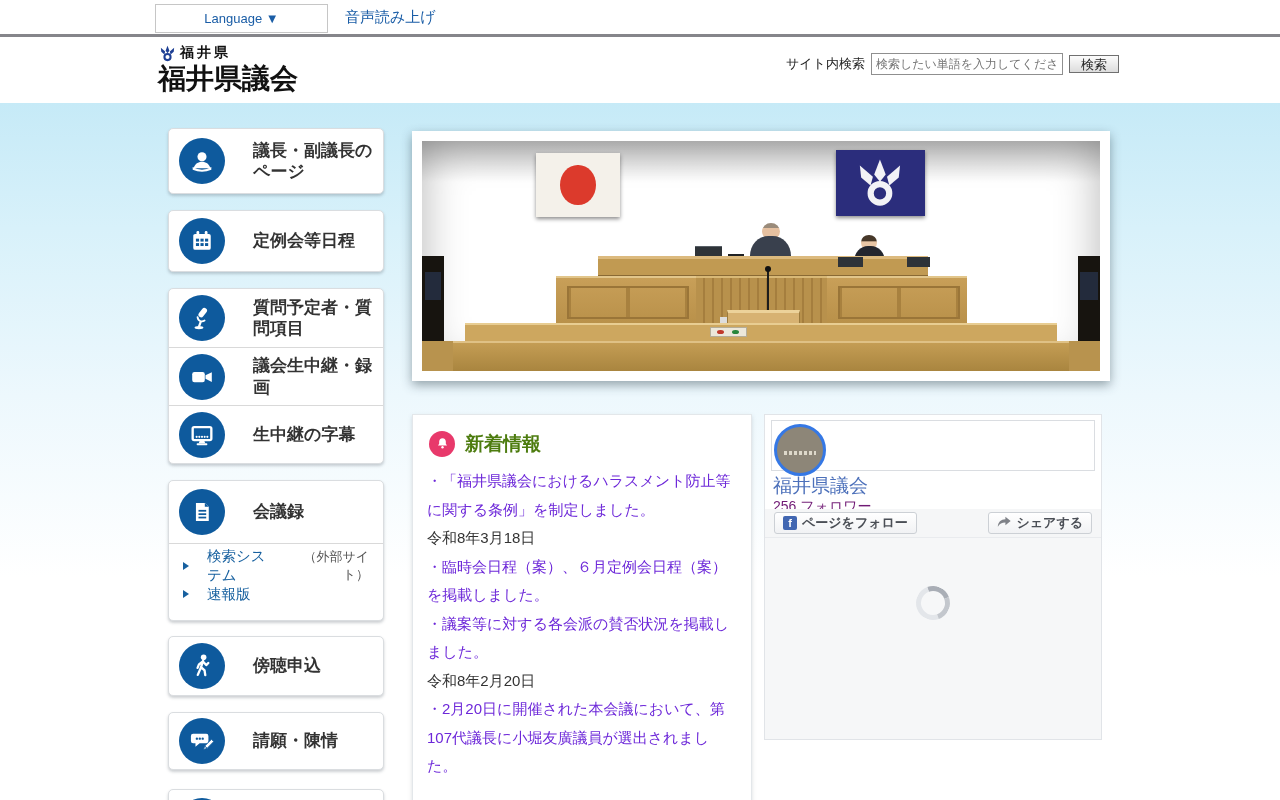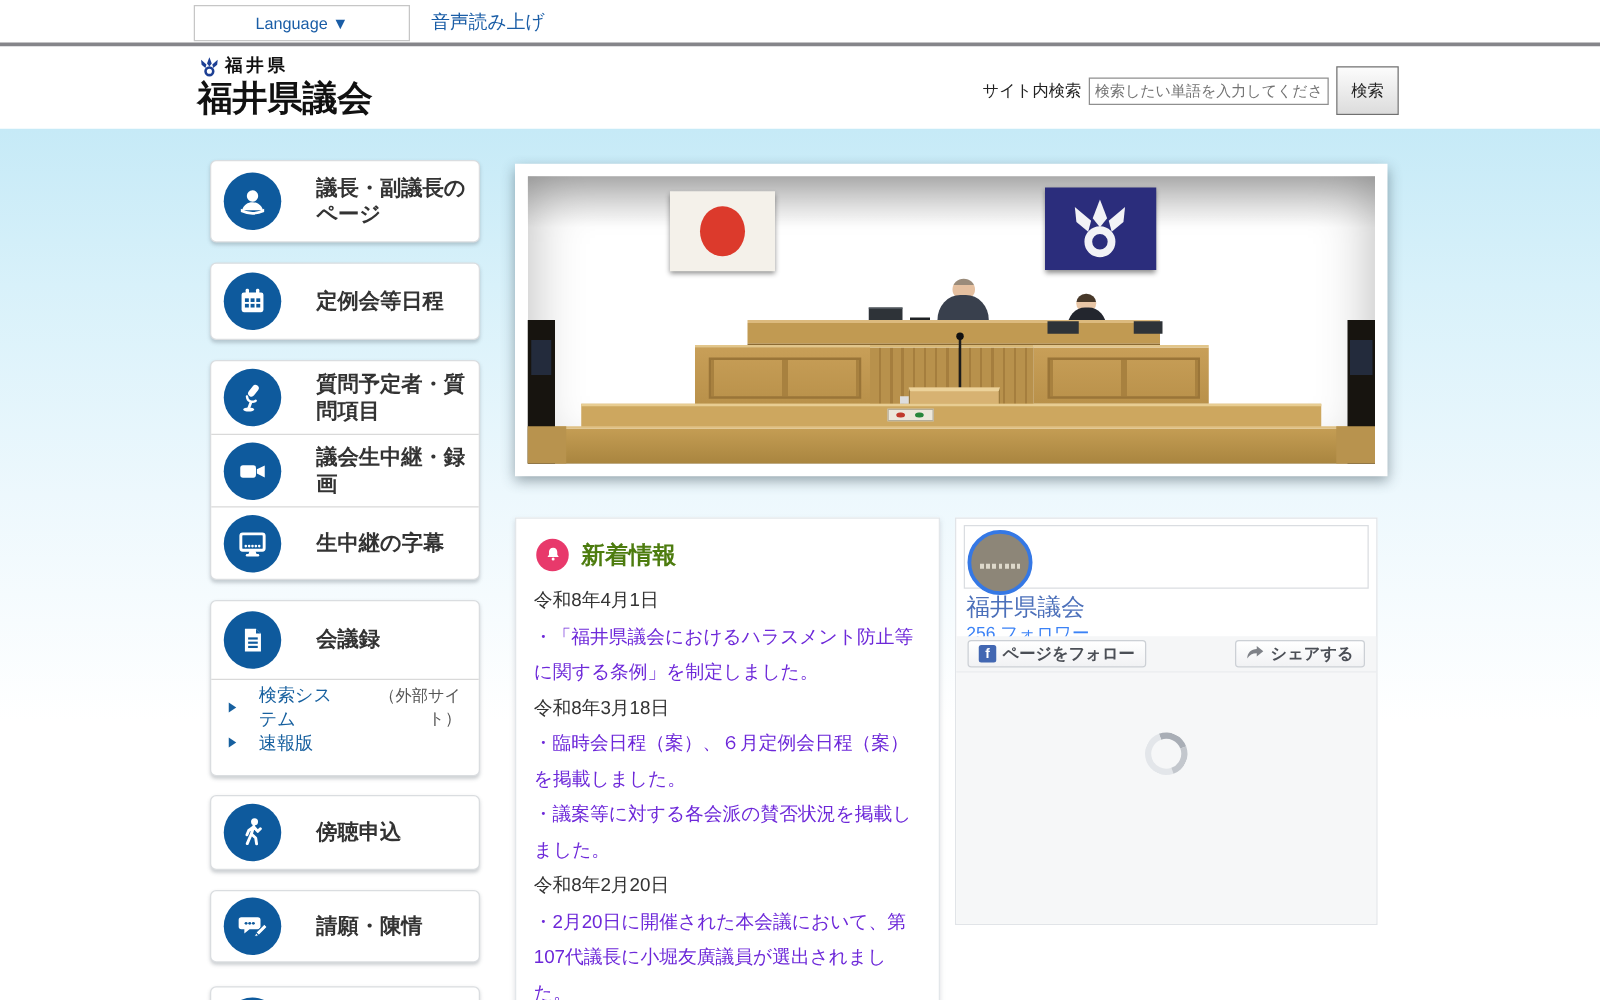--- a/index.html
+++ b/index.html
@@ -18,21 +18,21 @@
   
   .header { position:absolute; left:0; top:40px; width:1280px; height:63px; background:#fff; }
   .logo-line { position:absolute; left:159px; top:4px; display:flex; align-items:center; gap:4px; cursor:pointer;text-align:right; }
   .logo-line .emblem { width:17px; height:17px; }
   .pref-name { font-size:14px; font-weight:bold; color:#111; letter-spacing:3px; }
   .site-title { position:absolute; left:158px; top:20px; font-size:28px; font-weight:bold; color:#111; cursor:pointer; }
   .search-area { position:absolute; left:786px; top:13px; display:flex; align-items:center; gap:6px; }
   .search-label { font-size:13px; color:#222; }
   .search-input { width:192px; height:22px; border:1px solid #8f8f8f; font-size:12px; padding:1px 4px; color:#333; }
   .search-input::placeholder { color:#737373; }
-  .search-btn { height:39px; padding:0 11px; font-size:13px; color:#222; border:1px solid #707070;
+  .search-btn { height:18px; padding:0 11px; font-size:13px; color:#222; border:1px solid #707070;
     background:linear-gradient(#fcfcfc,#dcdcdc); cursor:pointer; }
 
   
   .content-bg { position:absolute; left:0; top:103px; width:1280px; height:697px;
     background:linear-gradient(180deg,#c6eaf7 0%,#d8f1fa 18%,#edf8fd 42%,#ffffff 68%,#ffffff 100%); }
 
   
   .side-card { position:absolute; left:168px; width:216px; background:#fff; border-radius:5px;
     border:1px solid #dadde0; box-shadow:0 2px 3px rgba(90,100,110,.3); cursor:pointer; }
   .side-row { display:flex; align-items:center; gap:28px; padding:6px 10px; }
@@ -107,21 +107,21 @@
   .nw.link { color:#6d28d9; cursor:pointer; }
 
   
   .fb-card { position:absolute; left:764px; top:414px; width:338px; height:326px; background:#fff; border:1px solid #e1e4e8; }
   .fb-cover { position:absolute; left:6px; top:5px; right:6px; height:51px; background:#fff; border:1px solid #dadde1; }
   .fb-avatar { position:absolute; left:9px; top:9px; width:52px; height:52px; border-radius:50%;
     border:3px solid #3578e5; background:#8d8678; overflow:hidden; }
   .fb-avatar::after { content:""; position:absolute; left:15%; top:52%; width:70%; height:9%;
     background:repeating-linear-gradient(90deg,#ddd8ca 0 3px,transparent 3px 5px); }
   .fb-name { position:absolute; left:8px; top:58px; font-size:19px; color:#4c70ba; cursor:pointer; }
-  .fb-followers { position:absolute; left:8px; top:83px; font-size:14px; color:#3b82f6;text-decoration:underline; }
+  .fb-followers { position:absolute; left:8px; top:83px; font-size:14px; color:#701a75;text-decoration:underline; }
   .fb-bar { position:absolute; left:0; top:94px; width:100%; height:28px; background:#f5f6f7;
     display:flex; align-items:center; justify-content:space-between; padding:0 9px; }
   .fb-btn { height:22px; display:flex; align-items:center; gap:5px; padding:0 8px;
     border:1px solid #ccd0d5; border-radius:3px; background:linear-gradient(#fff,#f1f2f4);
     font-size:13px; font-weight:bold; color:#4b4f56; cursor:pointer; }
   .f-logo { width:14px; height:14px; border-radius:2px; background:#4267b2; color:#fff; font-size:11px; font-weight:bold;
     display:flex; align-items:center; justify-content:center; }
   .share-arrow svg { width:14px; height:12px; }
   .fb-body { position:absolute; left:0; top:122px; width:100%; height:202px; background:#f6f7f8; border-top:1px solid #e9ebee; }
   .fb-spinner { position:absolute; left:50%; top:48px; margin-left:-17px; width:34px; height:34px; border-radius:50%;
@@ -352,21 +352,20 @@
   <div class="news-card">
     <div class="news-head">
       <span class="bell-circle">
         <svg viewBox="0 0 24 24" fill="#fff">
           <path d="M12 3 c-3.1 0 -4.7 2.3 -4.7 4.9 v3.1 l-1.7 2.5 h12.8 l-1.7 -2.5 v-3.1 c0 -2.6 -1.6 -4.9 -4.7 -4.9 z"></path>
           <circle cx="12" cy="15.9" r="1.7"></circle>
         </svg>
       </span>
       <span class="news-title">新着情報</span>
     </div>
-    <p class="nw date">令和8年4月1日</p>
     <p class="nw link">・「福井県議会におけるハラスメント防止等に関する条例」を制定しました。</p>
     <p class="nw date">令和8年3月18日</p>
     <p class="nw link">・臨時会日程（案）、６月定例会日程（案）を掲載しました。</p>
     <p class="nw link">・議案等に対する各会派の賛否状況を掲載しました。</p>
     <p class="nw date">令和8年2月20日</p>
     <p class="nw link">・2月20日に開催された本会議において、第107代議長に小堀友廣議員が選出されました。</p>
 
   </div>
 
   <div class="fb-card">

